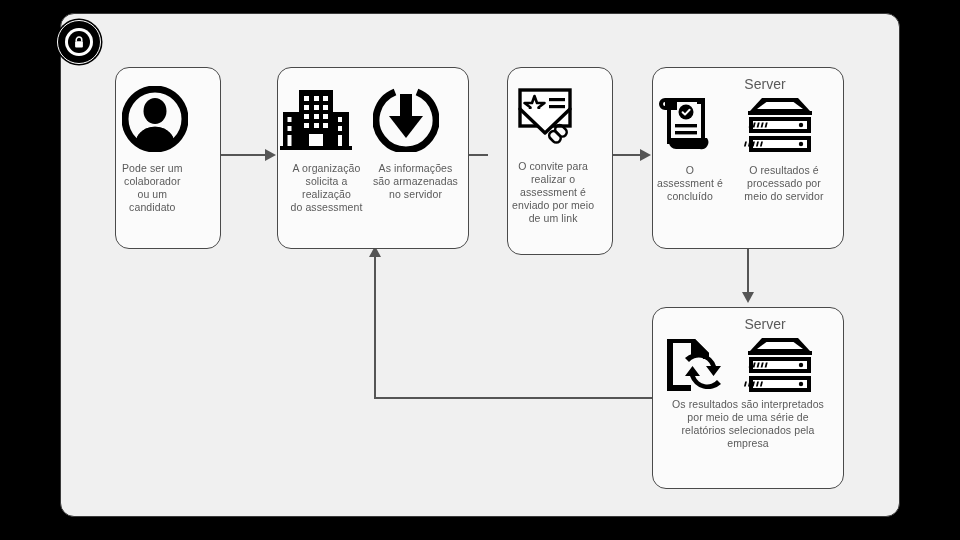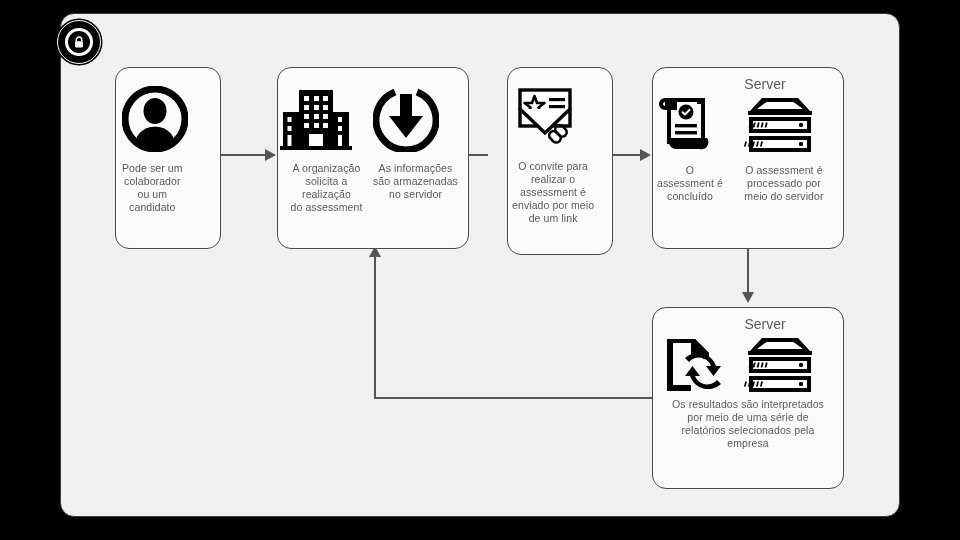--- a/index.html
+++ b/index.html
@@ -343,21 +343,21 @@
               <g fill="#000">
                 <rect x="13" y="47.5" width="1.8" height="5" transform="skewX(-14)"></rect>
                 <rect x="17" y="47.5" width="1.8" height="5" transform="skewX(-14)"></rect>
                 <rect x="21" y="47.5" width="1.8" height="5" transform="skewX(-14)"></rect>
                 <rect x="25" y="47.5" width="1.8" height="5" transform="skewX(-14)"></rect>
                 <rect x="29" y="47.5" width="1.8" height="5" transform="skewX(-14)"></rect>
               </g>
               <circle cx="57" cy="50" r="2.2" fill="#000"></circle>
             </svg>
           </div>
-          <div class="caption" style="white-space:pre-line; margin-top:6px;">O assessment é
+          <div class="caption" style="white-space:pre-line; margin-top:6px;">O resultados é
 processado por
 meio do servidor</div>
         </div>
 
       </div>
     </div>
   </div>
 
   <div class="card" style="left:652px; top:307px; width:192px; height:182px;">
     <div class="card-inner" style="padding:8px 6px 10px;">

